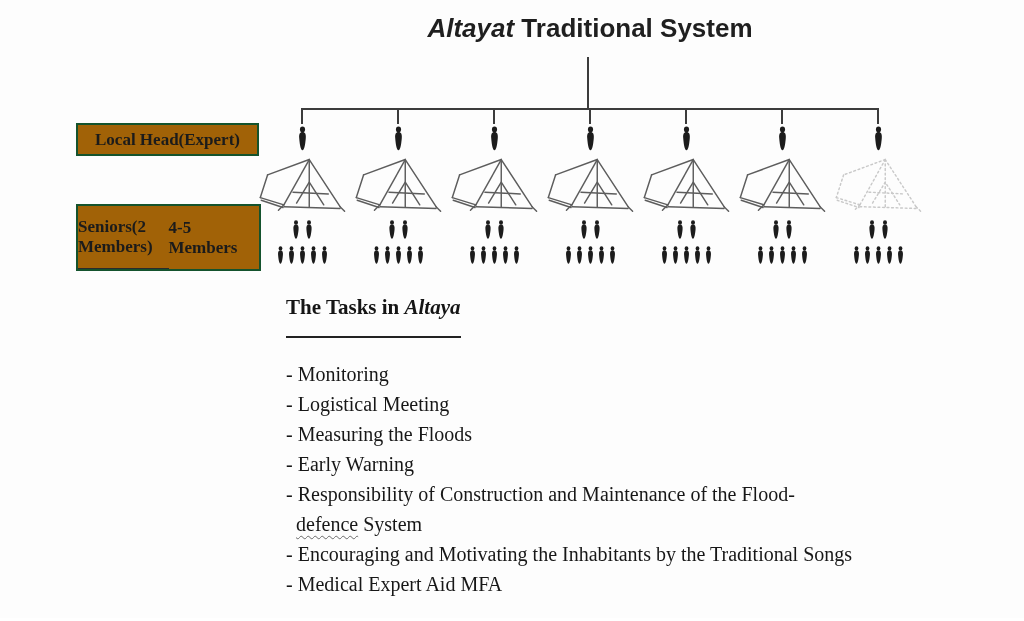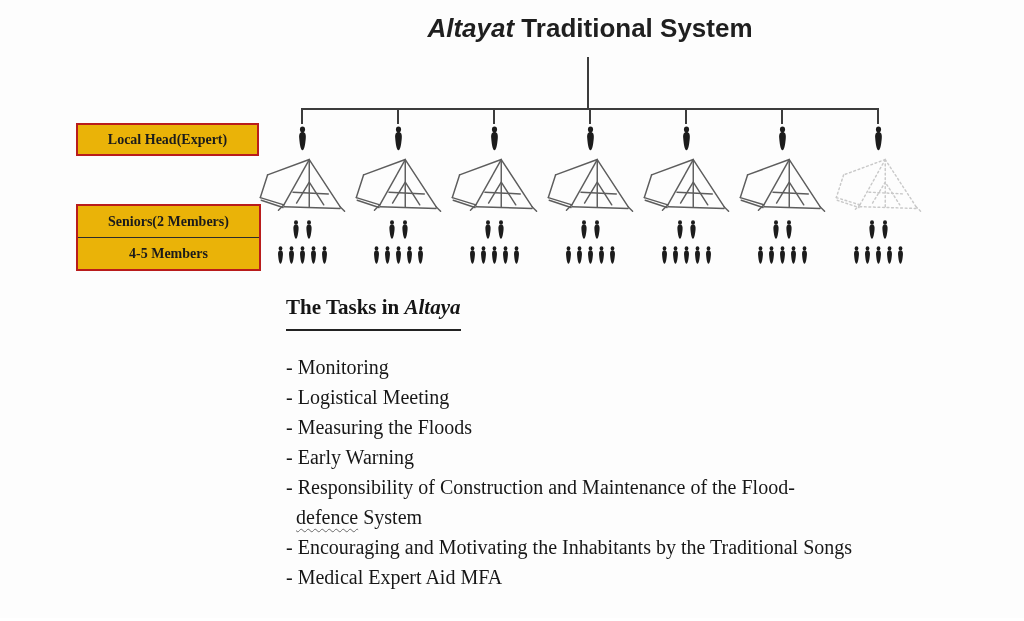--- a/index.html
+++ b/index.html
@@ -10,44 +10,44 @@
          margin:0;font-family:"Liberation Sans", sans-serif;font-size:26px;font-weight:700;
          color:#1f1f1f;white-space:nowrap;letter-spacing:0px;}
   .seg-italic{font-style:italic;}
   .seg-indent{margin-left:10px;}
   .seg-wavy{text-decoration-line:underline;text-decoration-style:wavy;
             text-decoration-color:#6a6a6a;text-decoration-thickness:1px;text-underline-offset:4px;}
 
   .title-drop{position:absolute;left:587px;top:57px;width:1.5px;height:51px;background:#3c3c3c;}
   .hline{position:absolute;left:302px;top:108px;width:577px;height:1.5px;background:#3c3c3c;}
 
-  .box{position:absolute;border:2px solid #b91c1c;background:#eab308;
-       font-weight:700;font-size:14px;color:#1b1b1b;}
+  .box{position:absolute;border:2px solid #14532d;background:#a16207;
+       font-weight:700;font-size:17px;color:#1b1b1b;}
   .box1{left:76px;top:123px;width:179px;height:29px;display:flex;align-items:center;justify-content:center;}
-  .box2{left:76px;top:204px;width:181px;height:63px;display:flex;flex-direction:column;}
+  .box2{left:76px;top:204px;width:181px;height:63px;display:flex;}
   .box-row{flex:1;display:flex;align-items:center;justify-content:center;}
   .box-row.first{border-bottom:1.5px solid #2b2b2b;}
 
   .columns{position:absolute;left:254px;top:108px;width:672px;display:flex;}
   .column{width:96px;display:flex;flex-direction:column;align-items:center;}
   .stub{width:1.5px;height:16px;background:#3c3c3c;}
   .head-row{margin-top:2px;height:26px;display:flex;}
   .head-row svg{width:15px;height:26px;}
   .tent-wrap{margin-top:3px;width:92px;height:58px;}
   .tent-wrap svg{width:92px;height:58px;}
   .tent-faded{opacity:0.32;}
   .tent-faded path{stroke-dasharray:2 3;}
   .pair-row{margin-top:7px;height:20px;display:flex;gap:1px;}
   .pair-row svg{width:12px;height:20px;}
   .five-row{margin-top:3px;height:25px;display:flex;gap:0px;}
   .five-row svg{width:11px;height:25px;}
 
   .tasks{position:absolute;left:286px;top:295px;}
   .tasks-heading{display:inline-block;font-size:21px;font-weight:700;color:#151515;
-                 border-bottom:2px solid #222;padding-bottom:9px;white-space:nowrap;}
+                 border-bottom:2px solid #222;padding-bottom:16px;white-space:nowrap;}
   .task-list{margin-top:21px;}
   .task-item{font-size:20px;line-height:30px;color:#171717;white-space:nowrap;}
 </style>
 </head>
 <body>
 
 <div class="canvas">
 
   <h1 class="title"><span class="seg-italic">Altayat</span><span> Traditional System</span></h1>
   <div class="title-drop"></div>

